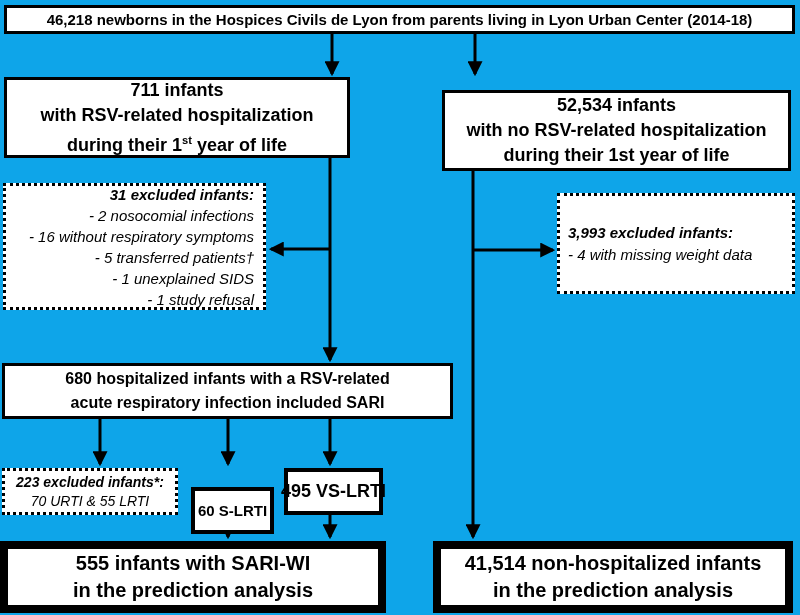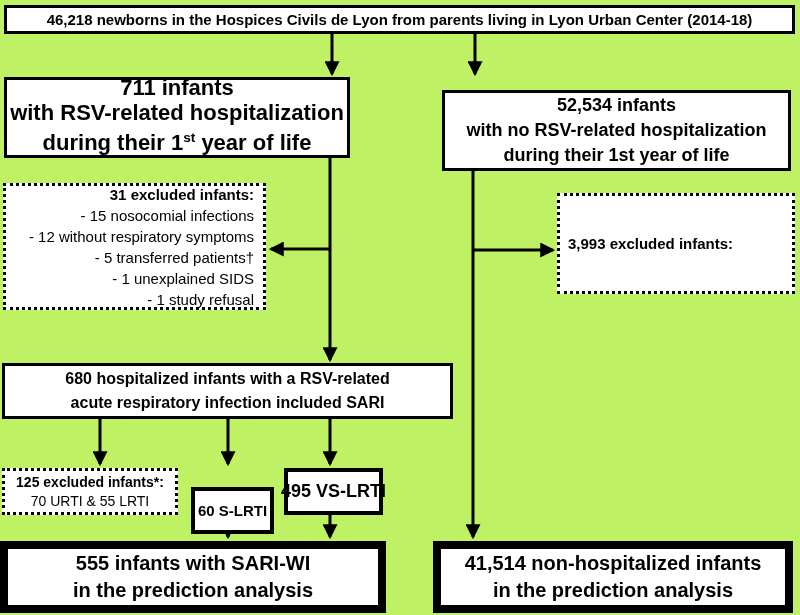--- a/index.html
+++ b/index.html
@@ -4,21 +4,21 @@
 <style>
   html, body {
     margin: 0;
     padding: 0;
     background: #ffffff;
   }
   .stage {
     position: relative;
     width: 800px;
     height: 615px;
-    background: #bef264;
+    background: #0ea5e9;
     font-family: "Liberation Sans", sans-serif;
     color: #000000;
     overflow: hidden;
   }
   .connectors {
     position: absolute;
     left: 0;
     top: 0;
     width: 800px;
     height: 615px;
@@ -37,28 +37,29 @@
   }
   .box .ln { white-space: nowrap; }
   .bold { font-weight: bold; }
 
   .b-source {
     left: 4px; top: 5px; width: 791px; height: 29px;
     font-weight: bold; font-size: 15px;
   }
   .b-rsv {
     left: 4px; top: 77px; width: 346px; height: 81px;
-    font-weight: bold; font-size: 22px; line-height: 25px; justify-content: flex-end;
+    font-weight: bold; font-size: 18px; line-height: 25px;
   }
   .b-norsv {
     left: 442px; top: 90px; width: 349px; height: 81px;
     font-weight: bold; font-size: 18px; line-height: 25px;
   }
   .b-dashed {
     border-style: dotted;
+    font-style: italic;
   }
   .b-excl-rsv {
     left: 3px; top: 183px; width: 263px; height: 127px;
     font-size: 15px; line-height: 21px;
     align-items: flex-end; text-align: right;
     padding-right: 9px;
   }
   .b-excl-norsv {
     left: 557px; top: 193px; width: 238px; height: 101px;
     font-size: 15px; line-height: 22px;
@@ -127,38 +128,39 @@
   </div>
 
   <div class="box b-norsv">
     <div class="ln">52,534 infants</div>
     <div class="ln">with no RSV-related hospitalization</div>
     <div class="ln">during their 1st year of life</div>
   </div>
 
   <div class="box b-dashed b-excl-rsv">
     <div class="ln bold">31 excluded infants:</div>
-    <div class="ln">- 15 nosocomial infections</div>
-    <div class="ln">- 12 without respiratory symptoms</div>
+    <div class="ln">- 2 nosocomial infections</div>
+    <div class="ln">- 16 without respiratory symptoms</div>
     <div class="ln">- 5 transferred patients†</div>
     <div class="ln">- 1 unexplained SIDS</div>
     <div class="ln">- 1 study refusal</div>
   </div>
 
   <div class="box b-dashed b-excl-norsv">
     <div class="ln bold">3,993 excluded infants:</div>
+    <div class="ln">- 4 with missing weight data</div>
   </div>
 
   <div class="box b-sari">
     <div class="ln">680 hospitalized infants with a RSV-related</div>
     <div class="ln">acute respiratory infection  included SARI</div>
   </div>
 
   <div class="box b-dashed b-excl-sari">
-    <div class="ln bold">125 excluded infants*:</div>
+    <div class="ln bold">223 excluded infants*:</div>
     <div class="ln">70 URTI &amp; 55 LRTI</div>
   </div>
 
   <div class="box b-slrti">
     <div class="ln">60 S-LRTI</div>
   </div>
 
   <div class="box b-vslrti">
     <div class="ln">495 VS-LRTI</div>
   </div>

